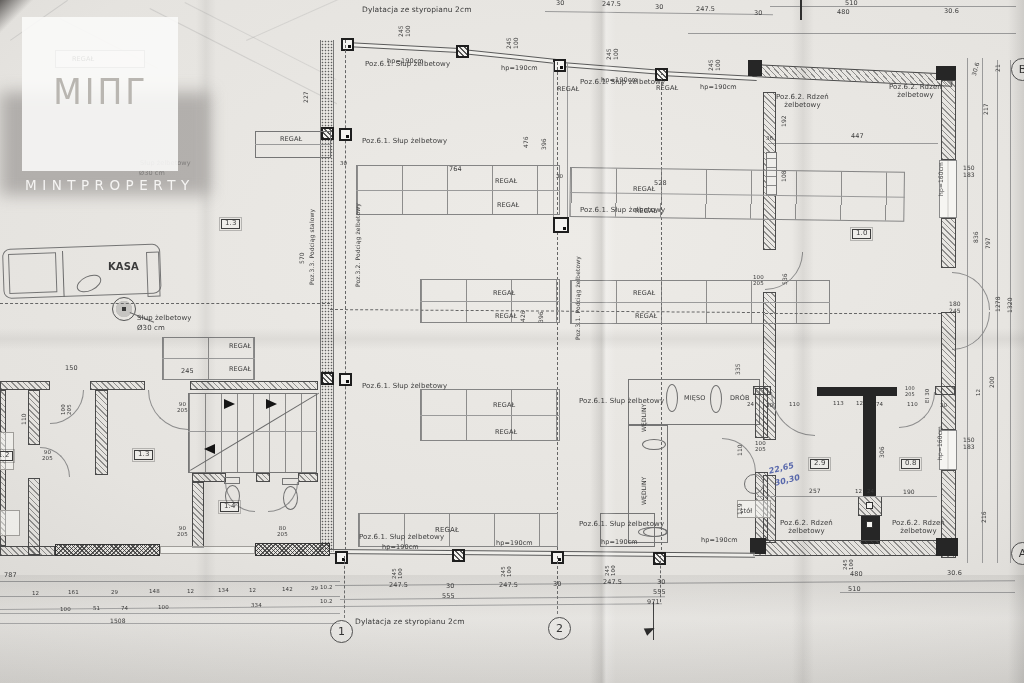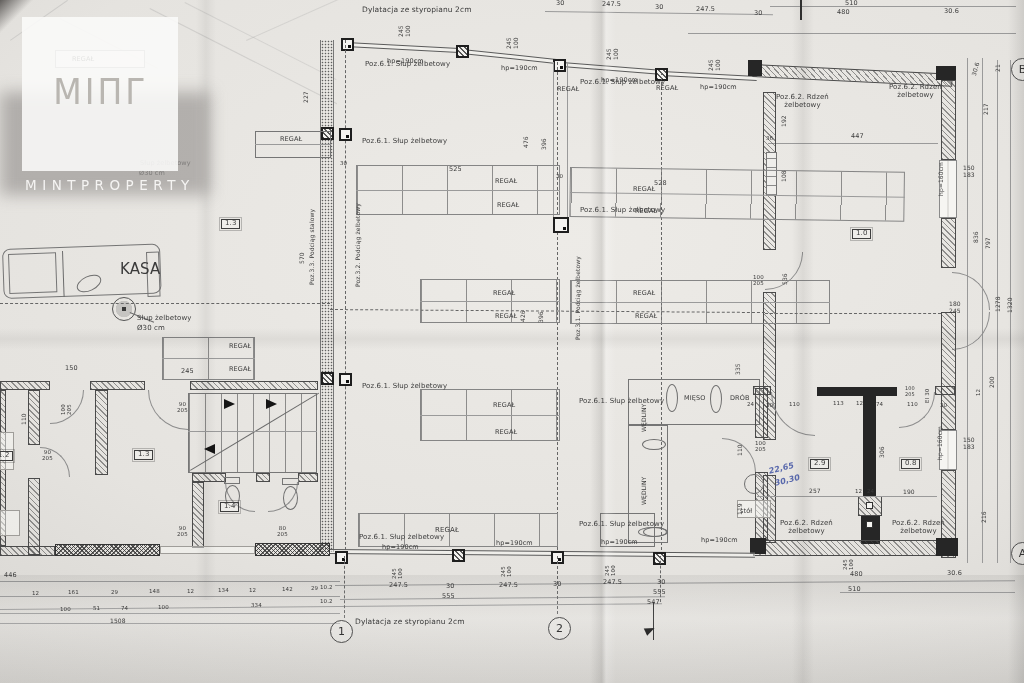--- a/index.html
+++ b/index.html
@@ -284,37 +284,37 @@
       <span class="lbl pre" style="left: 963px; top: 437px; font-size: 6px;">150
 183</span>
       <span class="lbl" style="left: 937px; top: 460px; font-size: 6px; transform: rotate(-90deg);">hp=160cm</span>
       <span class="lbl" style="left: 981px; top: 523px; font-size: 6px; transform: rotate(-90deg);">216</span>
       <span class="lbl room" style="left: 221px; top: 219px; font-size: 7px;">1.3</span>
       <span class="lbl room" style="left: 852px; top: 229px; font-size: 7px;">1.0</span>
       <span class="lbl" style="left: 309px; top: 285px; font-size: 6px; transform: rotate(-90deg);">Poz.3.3. Podciąg stalowy</span>
       <span class="lbl" style="left: 299px; top: 264px; font-size: 6px; transform: rotate(-90deg);">570</span>
       <span class="lbl" style="left: 355px; top: 287px; font-size: 6px; transform: rotate(-90deg);">Poz.3.2. Podciąg żelbetowy</span>
       <span class="lbl" style="left: 575px; top: 340px; font-size: 6px; transform: rotate(-90deg);">Poz.3.1. Podciąg żelbetowy</span>
-      <span class="lbl" style="left: 449px; top: 166px; font-size: 6.5px;">525</span>
+      <span class="lbl" style="left: 449px; top: 166px; font-size: 6.5px;">764</span>
       <span class="lbl" style="left: 654px; top: 180px; font-size: 6.5px;">528</span>
       <span class="lbl" style="left: 495px; top: 178px; font-size: 6.5px;">REGAŁ</span>
       <span class="lbl" style="left: 497px; top: 202px; font-size: 6.5px;">REGAŁ</span>
       <span class="lbl" style="left: 633px; top: 186px; font-size: 6.5px;">REGAŁ</span>
       <span class="lbl" style="left: 635px; top: 208px; font-size: 6.5px;">REGAŁ</span>
       <span class="lbl" style="left: 580px; top: 207px; font-size: 7px;">Poz.6.1. Słup żelbetowy</span>
       <span class="lbl" style="left: 556px; top: 173px; font-size: 5.5px;">30</span>
       <span class="lbl" style="left: 523px; top: 148px; font-size: 6px; transform: rotate(-90deg);">476</span>
       <span class="lbl" style="left: 541px; top: 150px; font-size: 6px; transform: rotate(-90deg);">396</span>
       <span class="lbl" style="left: 493px; top: 290px; font-size: 6.5px;">REGAŁ</span>
       <span class="lbl" style="left: 495px; top: 313px; font-size: 6.5px;">REGAŁ</span>
       <span class="lbl" style="left: 633px; top: 290px; font-size: 6.5px;">REGAŁ</span>
       <span class="lbl" style="left: 635px; top: 313px; font-size: 6.5px;">REGAŁ</span>
       <span class="lbl" style="left: 520px; top: 322px; font-size: 6px; transform: rotate(-90deg);">426</span>
       <span class="lbl" style="left: 538px; top: 323px; font-size: 6px; transform: rotate(-90deg);">396</span>
-      <span class="lbl" style="left: 120px; top: 261px; font-size: 15px;">KASA</span>
+      <span class="lbl" style="left: 108px; top: 261px; font-size: 10px; font-weight: bold;">KASA</span>
       <span class="lbl" style="left: 137px; top: 315px; font-size: 7px;">Słup żelbetowy</span>
       <span class="lbl" style="left: 137px; top: 325px; font-size: 7px;">Ø30 cm</span>
       <span class="lbl" style="left: 229px; top: 343px; font-size: 6.5px;">REGAŁ</span>
       <span class="lbl" style="left: 229px; top: 366px; font-size: 6.5px;">REGAŁ</span>
       <span class="lbl" style="left: 181px; top: 368px; font-size: 6.5px;">245</span>
       <span class="lbl" style="left: 65px; top: 365px; font-size: 6.5px;">150</span>
       <span class="lbl" style="left: 782px; top: 285px; font-size: 6px; transform: rotate(-90deg);">536</span>
       <span class="lbl pre" style="left: 753px; top: 274px; font-size: 5.5px;">100
 205</span>
       <span class="lbl room" style="left: 134px; top: 450px; font-size: 7px;">1.3</span>
@@ -380,31 +380,31 @@
       <span class="lbl" style="left: 947px; top: 570px; font-size: 6.5px;">30.6</span>
       <span class="lbl" style="left: 848px; top: 586px; font-size: 6.5px;">510</span>
       <span class="lbl" style="left: 389px; top: 582px; font-size: 6.5px;">247.5</span>
       <span class="lbl" style="left: 446px; top: 583px; font-size: 6.5px;">30</span>
       <span class="lbl" style="left: 499px; top: 582px; font-size: 6.5px;">247.5</span>
       <span class="lbl" style="left: 553px; top: 581px; font-size: 6.5px;">30</span>
       <span class="lbl" style="left: 603px; top: 579px; font-size: 6.5px;">247.5</span>
       <span class="lbl" style="left: 657px; top: 579px; font-size: 6.5px;">30</span>
       <span class="lbl" style="left: 442px; top: 593px; font-size: 6.5px;">555</span>
       <span class="lbl" style="left: 653px; top: 589px; font-size: 6.5px;">555</span>
-      <span class="lbl" style="left: 647px; top: 599px; font-size: 6.5px;">547</span>
+      <span class="lbl" style="left: 647px; top: 599px; font-size: 6.5px;">971</span>
       <span class="lbl pre" style="left: 391px; top: 579px; font-size: 5.5px; transform: rotate(-90deg);">245
 100</span>
       <span class="lbl pre" style="left: 500px; top: 577px; font-size: 5.5px; transform: rotate(-90deg);">245
 100</span>
       <span class="lbl pre" style="left: 604px; top: 576px; font-size: 5.5px; transform: rotate(-90deg);">245
 100</span>
       <span class="lbl pre" style="left: 842px; top: 570px; font-size: 5.5px; transform: rotate(-90deg);">245
 100</span>
       <span class="lbl" style="left: 355px; top: 618px; font-size: 7.5px;">Dylatacja ze styropianu 2cm</span>
-      <span class="lbl" style="left: 4px; top: 572px; font-size: 6.5px;">446</span>
+      <span class="lbl" style="left: 4px; top: 572px; font-size: 6.5px;">787</span>
       <span class="lbl" style="left: 32px; top: 590px; font-size: 5.5px;">12</span>
       <span class="lbl" style="left: 68px; top: 589px; font-size: 5.5px;">161</span>
       <span class="lbl" style="left: 111px; top: 589px; font-size: 5.5px;">29</span>
       <span class="lbl" style="left: 149px; top: 588px; font-size: 5.5px;">148</span>
       <span class="lbl" style="left: 187px; top: 588px; font-size: 5.5px;">12</span>
       <span class="lbl" style="left: 218px; top: 587px; font-size: 5.5px;">134</span>
       <span class="lbl" style="left: 249px; top: 587px; font-size: 5.5px;">12</span>
       <span class="lbl" style="left: 282px; top: 586px; font-size: 5.5px;">142</span>
       <span class="lbl" style="left: 311px; top: 585px; font-size: 5.5px;">29</span>
       <span class="lbl" style="left: 320px; top: 584px; font-size: 5.5px;">10.2</span>

